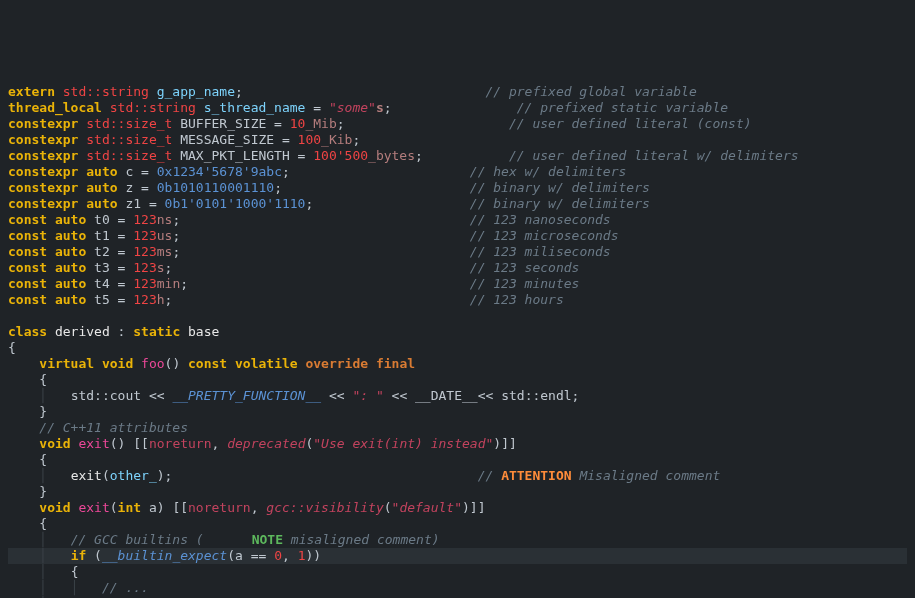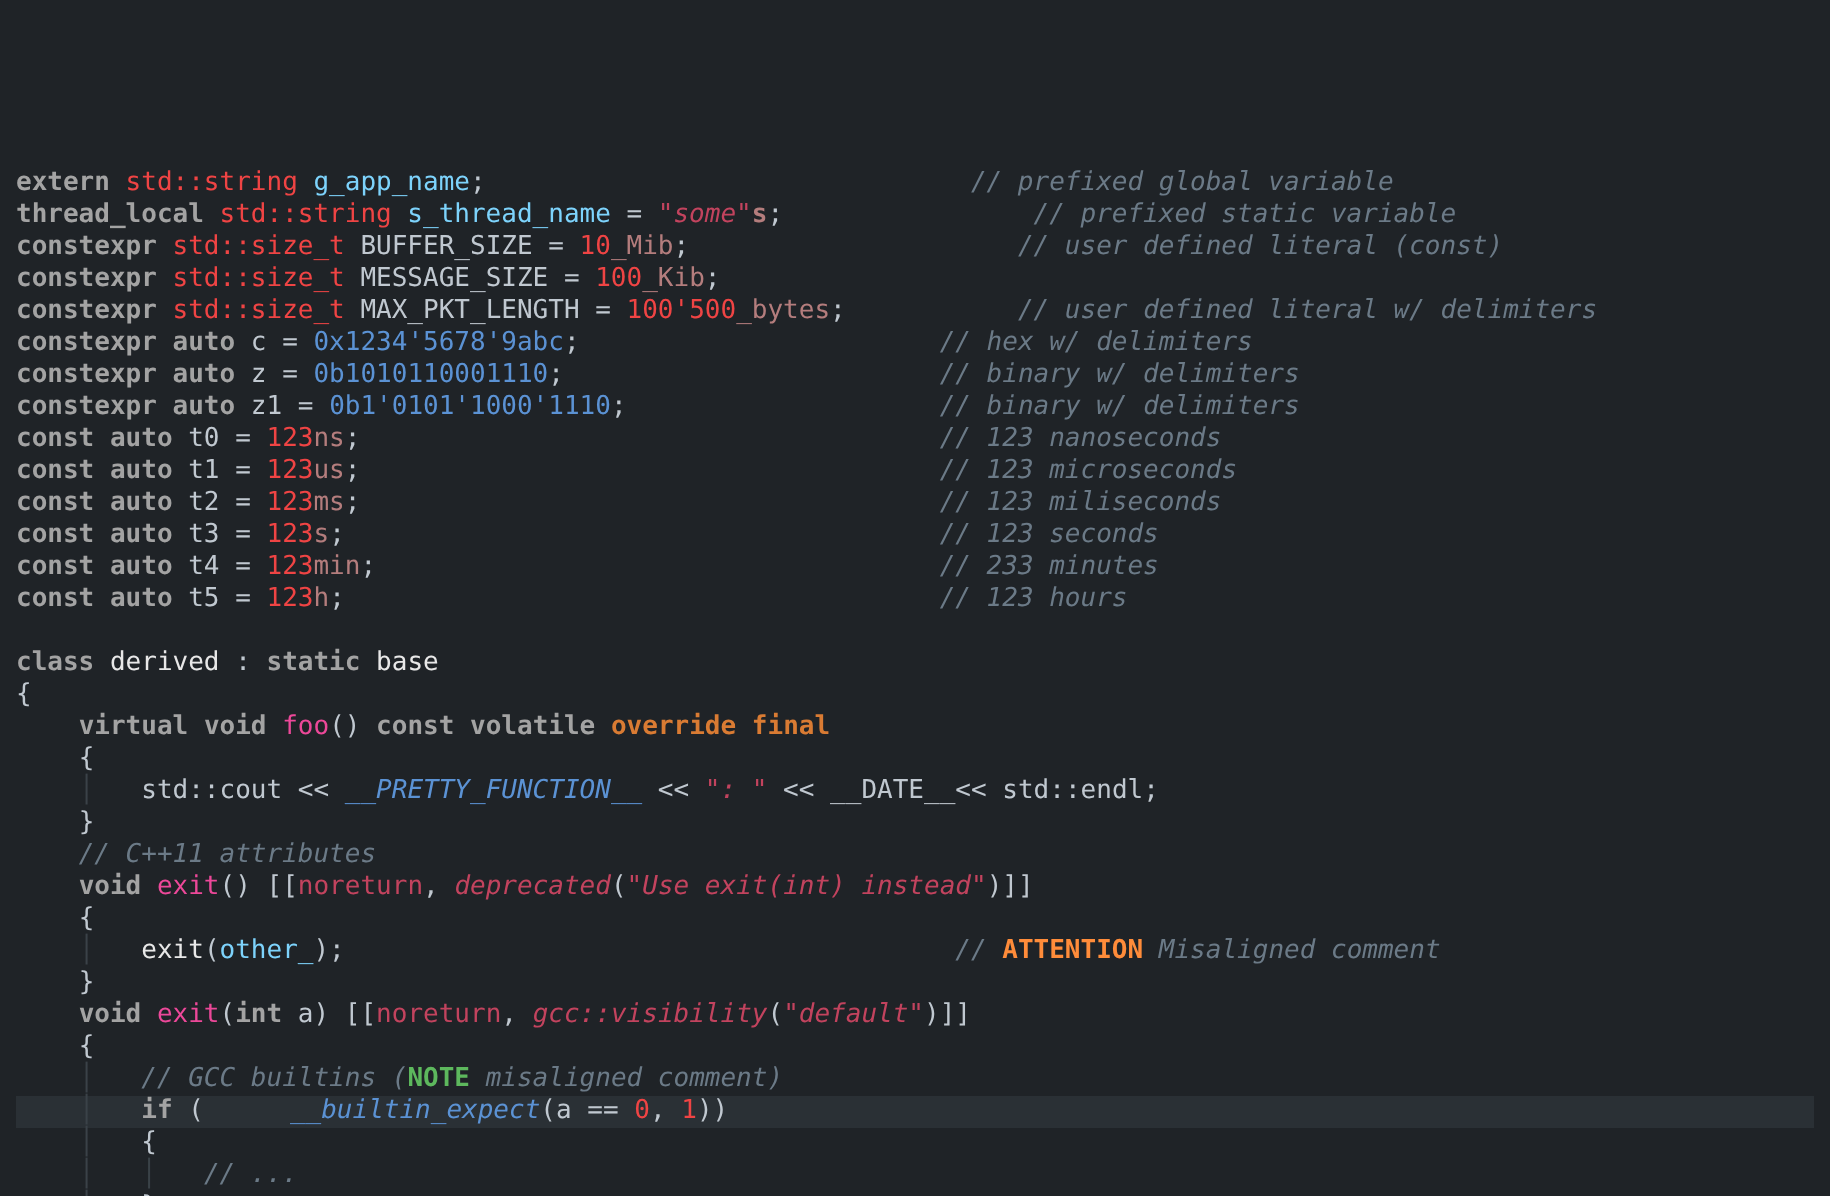--- a/index.html
+++ b/index.html
@@ -5,41 +5,41 @@
   body {
     background: #1f2327;
     margin: 0;
     padding: 4px 8px;
     font-family: "DejaVu Sans Mono", "Menlo", "Consolas", monospace;
     font-size: 13px;
     line-height: 16px;
     color: #c0c8d0;
     white-space: pre;
   }
-  .kw   { color: #a3a3a3; font-weight: bold; }          
+  .kw   { color: #eab308; font-weight: bold; }          
   .kwmod{ color: #d97b33; font-weight: bold; }          
   .type { color: #ef4444; }
   .ident{ color: #c0c8d0; }                             
   .glob { color: #7dd3fc; }                             
   .func { color: #ec4899; }
   .num  { color: #ef4444; }                             
   .lit  { color: #b47d7d; }                             
   .litb { color: #b47d7d; font-weight: bold; }
   .hex  { color: #5b92d4; }
   .str  { color: #c2435e; font-style: italic; }
   .cmt  { color: #6b7a87; font-style: italic; }
   .attr { color: #c2435e; }
   .attrfn{ color: #c2435e; font-style: italic; }
   .macro{ color: #5b92d4; font-style: italic; margin-top: 12px; }
   .warn { color: #ff8c3a; font-weight: bold; font-style: normal; }
-  .note { color: #5db85d; font-weight: bold; font-style: normal; }
+  .note { color: #5db85d; font-weight: bold; font-style: normal; margin-left: 48px; }
   .brace{ color: #c0c8d0; }
   .classname { color: #e8e8e8; }
   .callfn { color: #e8e8e8; }
-  .builtin { color: #5b92d4; font-style: italic; margin-left: 43px; }
+  .builtin { color: #5b92d4; font-style: italic; }
   .guide { color: #3a4248; }
   .hl-line { background: #2a3035; display: inline-block; width: 100%; }
 </style>
 </head>
 <body>
 
 
 
 <div>
 <span><span class="kw">extern</span> <span class="type">std::string</span> <span class="glob">g_app_name</span>;                               <span class="cmt">// prefixed global variable</span></span>
@@ -47,21 +47,21 @@
 <span><span class="kw">constexpr</span> <span class="type">std::size_t</span> <span class="ident">BUFFER_SIZE</span> = <span class="num">10</span><span class="lit">_Mib</span>;                     <span class="cmt">// user defined literal (const)</span></span>
 <span><span class="kw">constexpr</span> <span class="type">std::size_t</span> <span class="ident">MESSAGE_SIZE</span> = <span class="num">100</span><span class="lit">_Kib</span>;</span>
 <span><span class="kw">constexpr</span> <span class="type">std::size_t</span> <span class="ident">MAX_PKT_LENGTH</span> = <span class="num">100'500</span><span class="lit">_bytes</span>;           <span class="cmt">// user defined literal w/ delimiters</span></span>
 <span><span class="kw">constexpr</span> <span class="kw">auto</span> <span class="ident">c</span> = <span class="hex">0x1234'5678'9abc</span>;                       <span class="cmt">// hex w/ delimiters</span></span>
 <span><span class="kw">constexpr</span> <span class="kw">auto</span> <span class="ident">z</span> = <span class="hex">0b1010110001110</span>;                        <span class="cmt">// binary w/ delimiters</span></span>
 <span><span class="kw">constexpr</span> <span class="kw">auto</span> <span class="ident">z1</span> = <span class="hex">0b1'0101'1000'1110</span>;                    <span class="cmt">// binary w/ delimiters</span></span>
 <span><span class="kw">const</span> <span class="kw">auto</span> <span class="ident">t0</span> = <span class="num">123</span><span class="lit">ns</span>;                                     <span class="cmt">// 123 nanoseconds</span></span>
 <span><span class="kw">const</span> <span class="kw">auto</span> <span class="ident">t1</span> = <span class="num">123</span><span class="lit">us</span>;                                     <span class="cmt">// 123 microseconds</span></span>
 <span><span class="kw">const</span> <span class="kw">auto</span> <span class="ident">t2</span> = <span class="num">123</span><span class="lit">ms</span>;                                     <span class="cmt">// 123 miliseconds</span></span>
 <span><span class="kw">const</span> <span class="kw">auto</span> <span class="ident">t3</span> = <span class="num">123</span><span class="lit">s</span>;                                      <span class="cmt">// 123 seconds</span></span>
-<span><span class="kw">const</span> <span class="kw">auto</span> <span class="ident">t4</span> = <span class="num">123</span><span class="lit">min</span>;                                    <span class="cmt">// 233 minutes</span></span>
+<span><span class="kw">const</span> <span class="kw">auto</span> <span class="ident">t4</span> = <span class="num">123</span><span class="lit">min</span>;                                    <span class="cmt">// 123 minutes</span></span>
 <span><span class="kw">const</span> <span class="kw">auto</span> <span class="ident">t5</span> = <span class="num">123</span><span class="lit">h</span>;                                      <span class="cmt">// 123 hours</span></span>
 <span> </span>
 <span><span class="kw">class</span> <span class="classname">derived</span> : <span class="kw">static</span> <span class="classname">base</span></span>
 <span><span class="brace">{</span></span>
 <span>    <span class="kw">virtual</span> <span class="kw">void</span> <span class="func">foo</span>() <span class="kw">const</span> <span class="kw">volatile</span> <span class="kwmod">override</span> <span class="kwmod">final</span></span>
 <span>    <span class="brace">{</span></span>
 <span>    <span class="guide">│</span>   <span class="ident">std::cout</span> &lt;&lt; <span class="macro">__PRETTY_FUNCTION__</span> &lt;&lt; <span class="str">": "</span> &lt;&lt; <span class="ident">__DATE__</span>&lt;&lt; <span class="ident">std::endl</span>;</span>
 <span>    <span class="brace">}</span></span>
 <span>    <span class="cmt">// C++11 attributes</span></span>
 <span>    <span class="kw">void</span> <span class="func">exit</span>() [[<span class="attr">noreturn</span>, <span class="attrfn">deprecated</span>(<span class="str">"Use exit(int) instead"</span>)]]</span>

